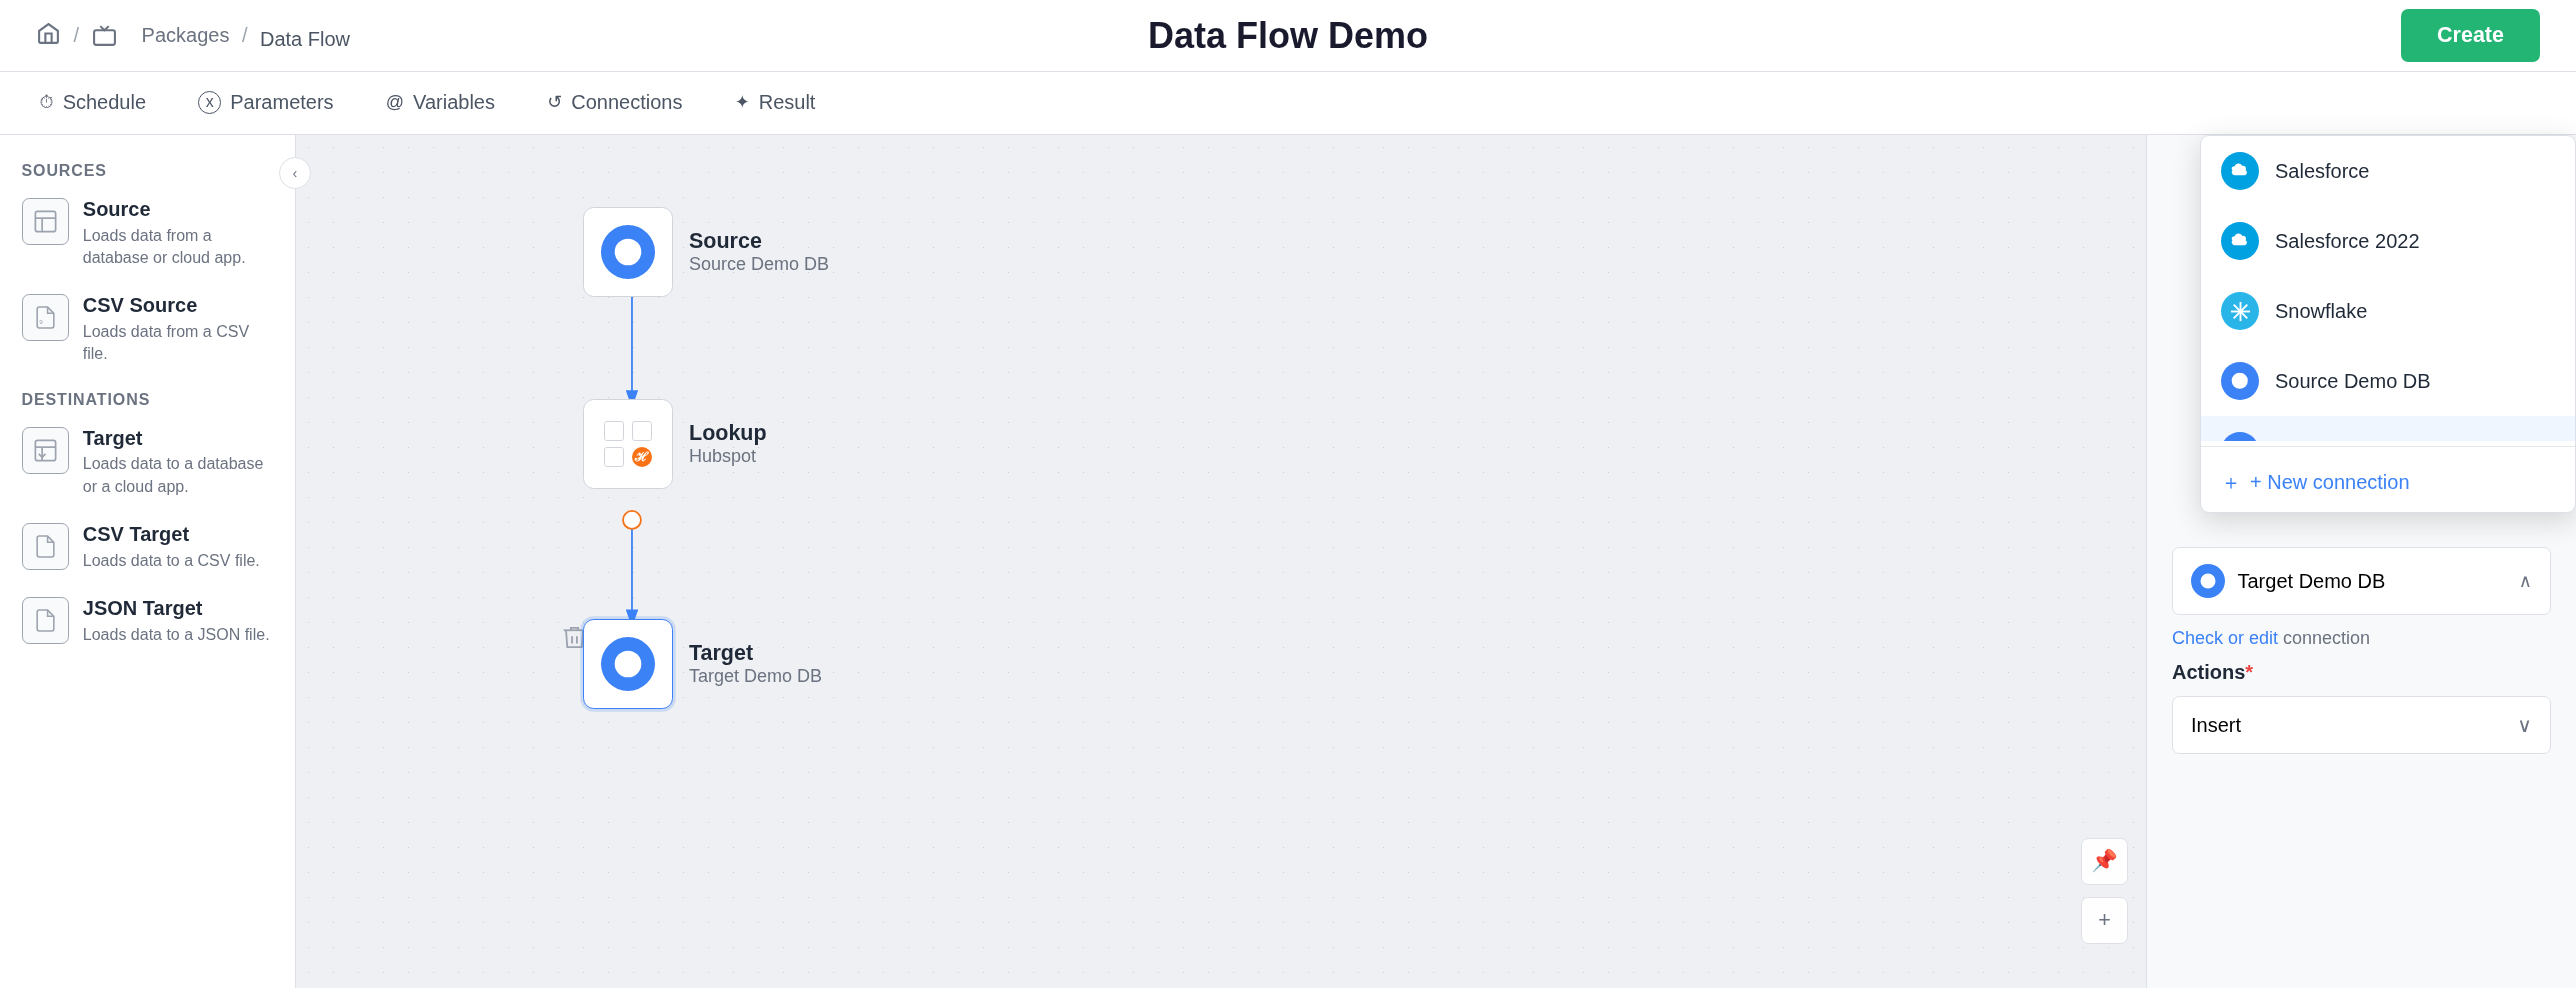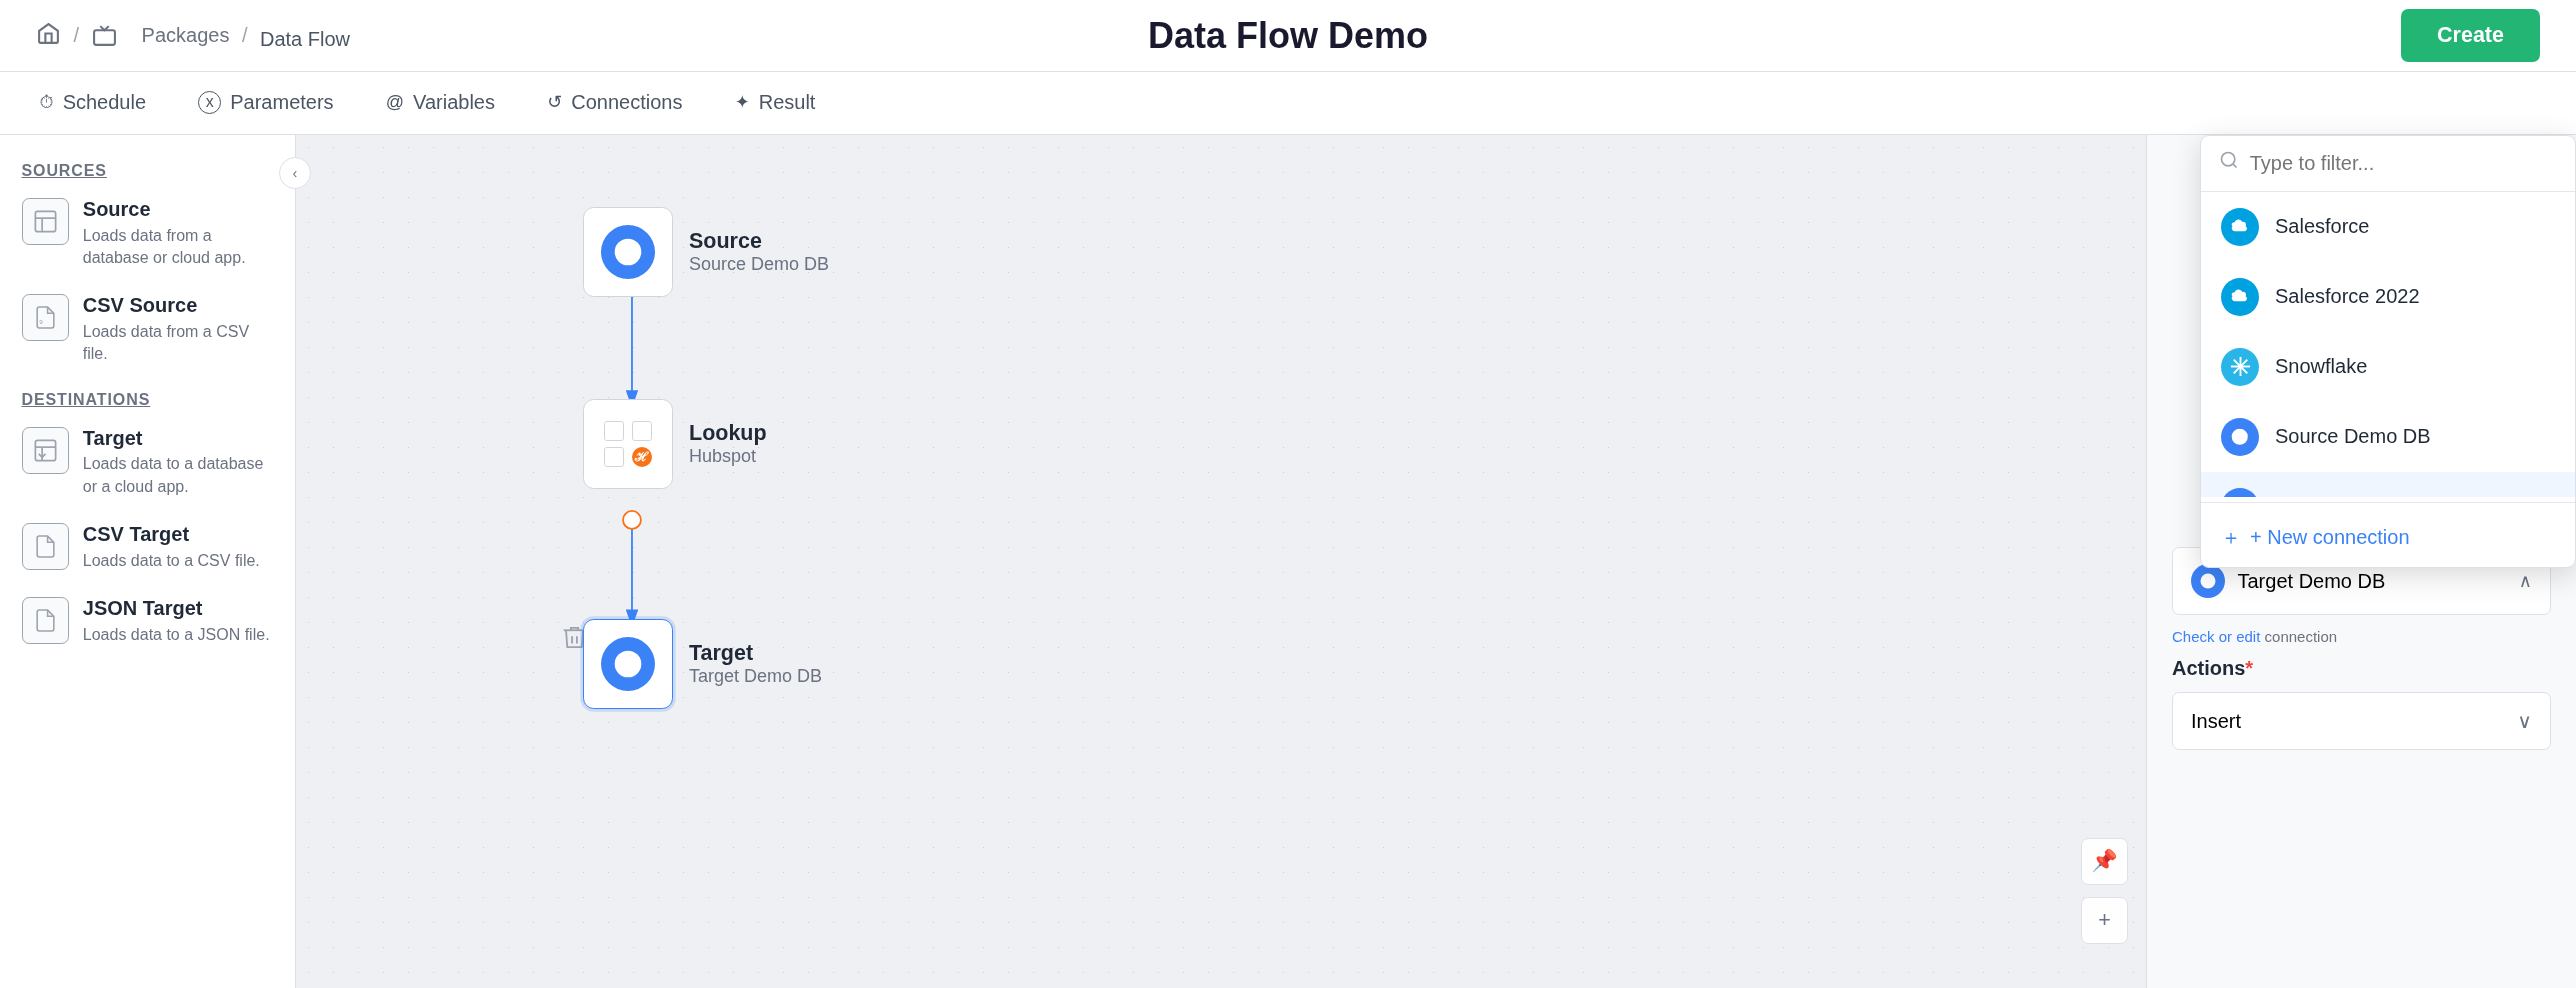--- a/index.html
+++ b/index.html
@@ -108,21 +108,20 @@
       font-size: 14.3px;
       color: #6b7280;
     }
     .sidebar-section-title {
       font-size: 16px;
       font-weight: 700;
       color: #6b7280;
       letter-spacing: 0.9px;
       text-transform: uppercase;
       margin-bottom: 18px;
-      text-decoration: underline;
     }
     .sidebar-item {
       display: flex;
       align-items: flex-start;
       gap: 14.3px;
       margin-bottom: 25px;
       cursor: pointer;
     }
     .sidebar-item-icon {
       width: 47px;
@@ -274,21 +273,21 @@
       align-items: center;
       justify-content: space-between;
       background: #fff;
       border: 0.9px solid #dde1e7;
       border-radius: 7.2px;
       padding: 16px 18px;
       margin-bottom: 12.5px;
     }
     .panel-connection-left { display: flex; align-items: center; gap: 12.5px; font-size: 20px; font-weight: 500; }
     .check-link {
-      font-size: 15px;
+      font-size: 18px;
       color: #6b7280;
     }
     .check-link a { color: #3b82f6; text-decoration: none; }
     .panel-label {
       font-size: 20px;
       font-weight: 600;
       color: #1f2937;
       margin-bottom: 12.5px;
       margin-top: 12px;
     }
@@ -567,29 +566,20 @@
 
     <div class="canvas-toolbar" style="right:18px;bottom:45px;">
       <div class="canvas-tool">📌</div>
       <div class="canvas-tool">+</div>
     </div>
   </div>
 
   <div class="right-panel">
 
     <div class="dropdown-overlay" style="top:0px;">
-      <div class="dropdown-search">
-        <span style="color:#9ca3af;">
-          <svg width="20" height="20" viewBox="0 0 24 24" fill="none" stroke="currentColor" stroke-width="2">
-            <circle cx="11" cy="11" r="8"></circle>
-              <line x1="21" y1="21" x2="16.65" y2="16.65"></line>
-          </svg>
-        </span>
-        <input type="text" style="font-size: 20px; color: rgb(156, 163, 175); border: none; outline: none; width: 100%;" placeholder="Type to filter...">
-      </div>
 
       <div class="dropdown-list">
 
         <div class="dropdown-item">
           <div class="dropdown-icon sf-logo">
             <svg width="21.5" height="21.5" viewBox="0 0 24 24" fill="white">
               <path d="M10.5 4C8.5 4 7 5.3 6.5 7c-.2 0-.3 0-.5 0C4.1 7 3 8.1 3 9.5c0 .8.4 1.5 1 2C3.4 11.9 3 12.7 3 13.5 3 15.4 4.6 17 6.5 17H17c1.7 0 3-1.3 3-3 0-1.1-.6-2.1-1.5-2.6.3-.5.5-1 .5-1.6 0-1.9-1.5-3.3-3.3-3.3-.3 0-.6 0-.9.1C14.2 5.2 12.5 4 10.5 4z"></path>
             </svg>
           </div>
           <span>Salesforce</span>

